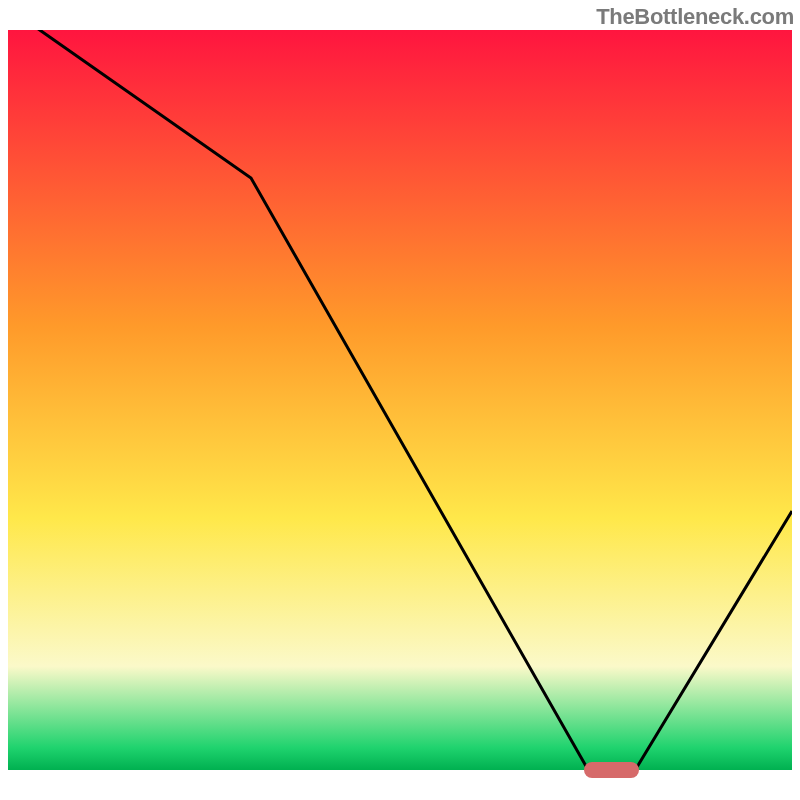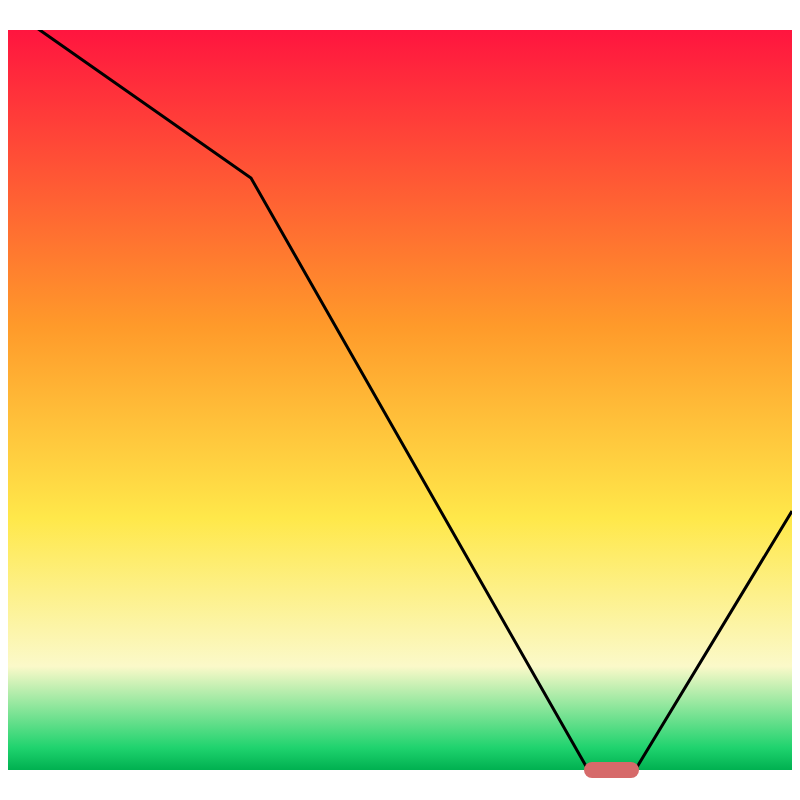--- a/index.html
+++ b/index.html
@@ -38,20 +38,21 @@
     position: absolute;
     height: 16px;
     border-radius: 8px;
     background: #d66a6a;
   }
 </style>
 </head>
 <body>
 
 <div class="wrap">
+  <div class="watermark">TheBottleneck.com</div>
 
   <div class="plot">
     <svg id="chart-svg" width="784" height="740" viewBox="0 0 784 740">
       <defs>
         <linearGradient id="bg-grad" x1="0" y1="0" x2="0" y2="1">
             <stop offset="0%" stop-color="#ff153f"></stop>
             <stop offset="40%" stop-color="#ff9a2a"></stop>
             <stop offset="66%" stop-color="#ffe84a"></stop>
             <stop offset="86%" stop-color="#fbf9c9"></stop>
             <stop offset="97%" stop-color="#1fd36e"></stop>

